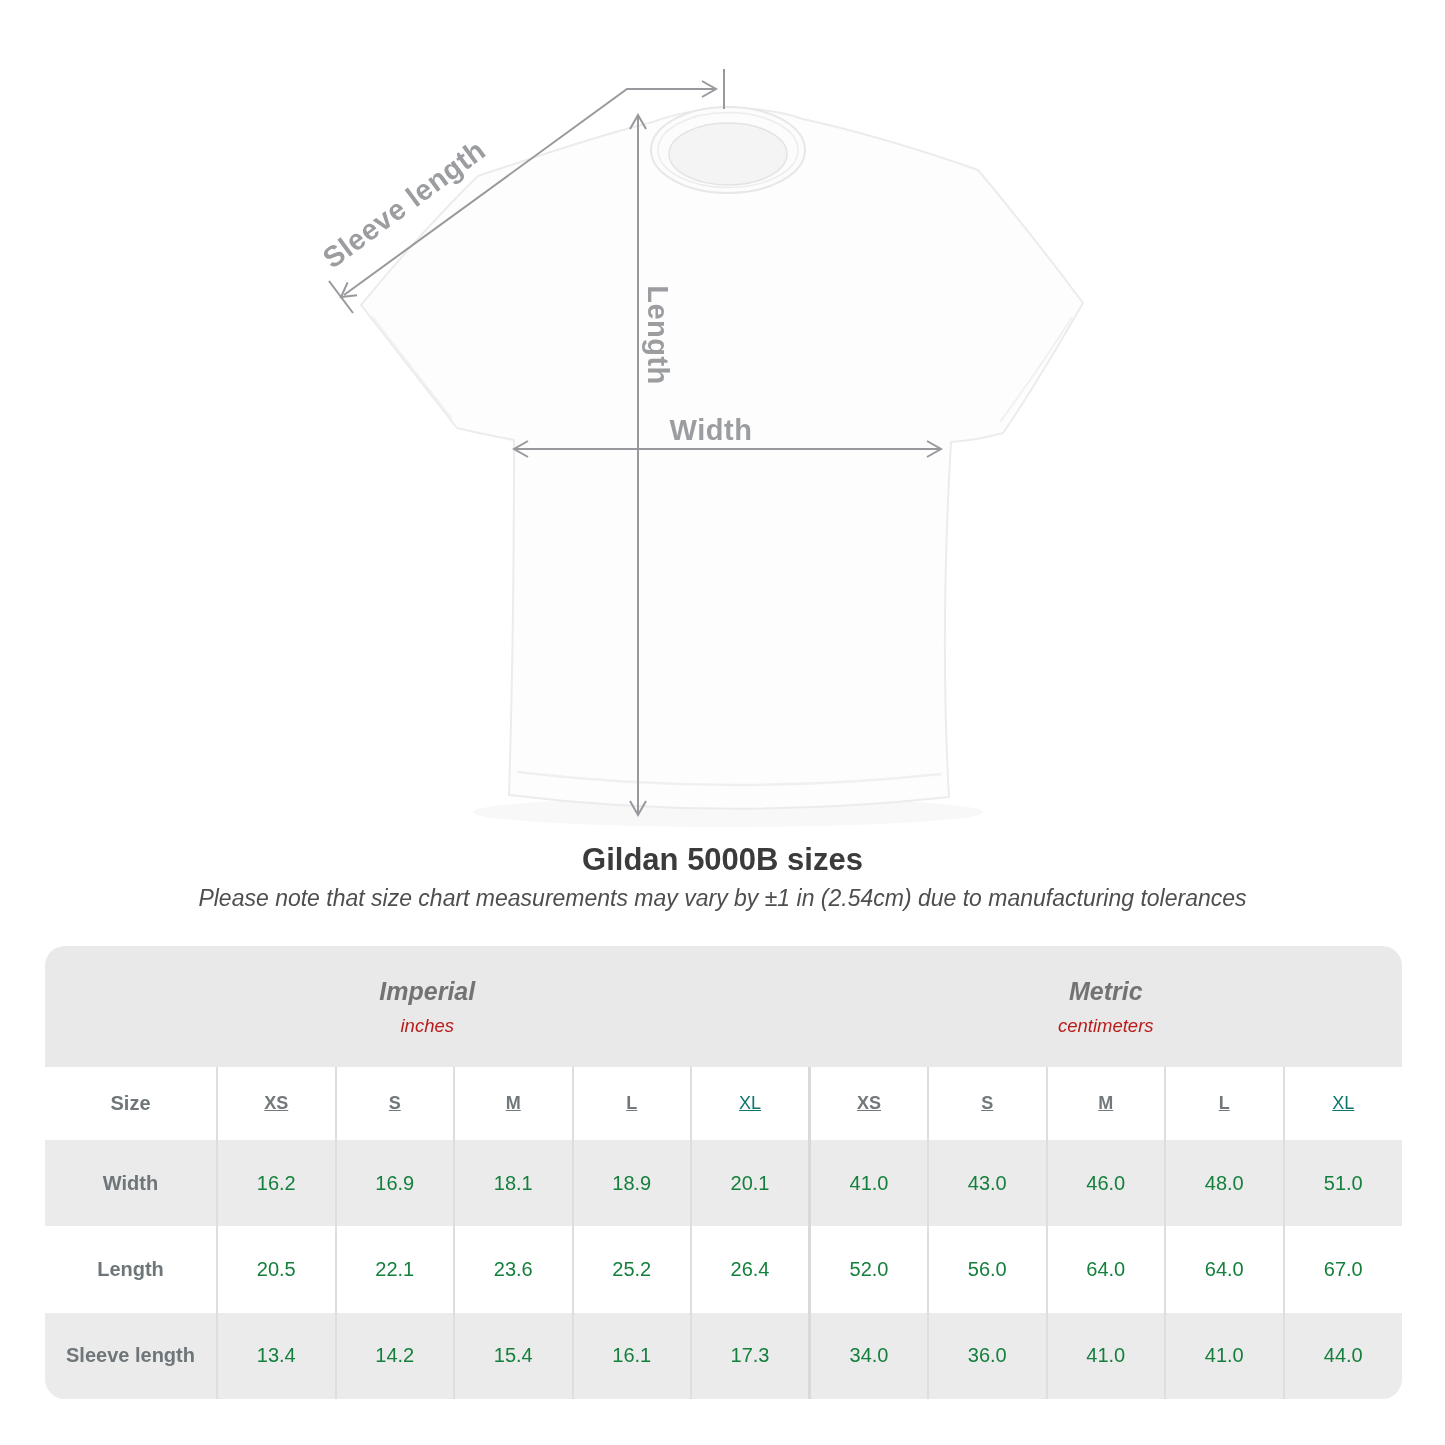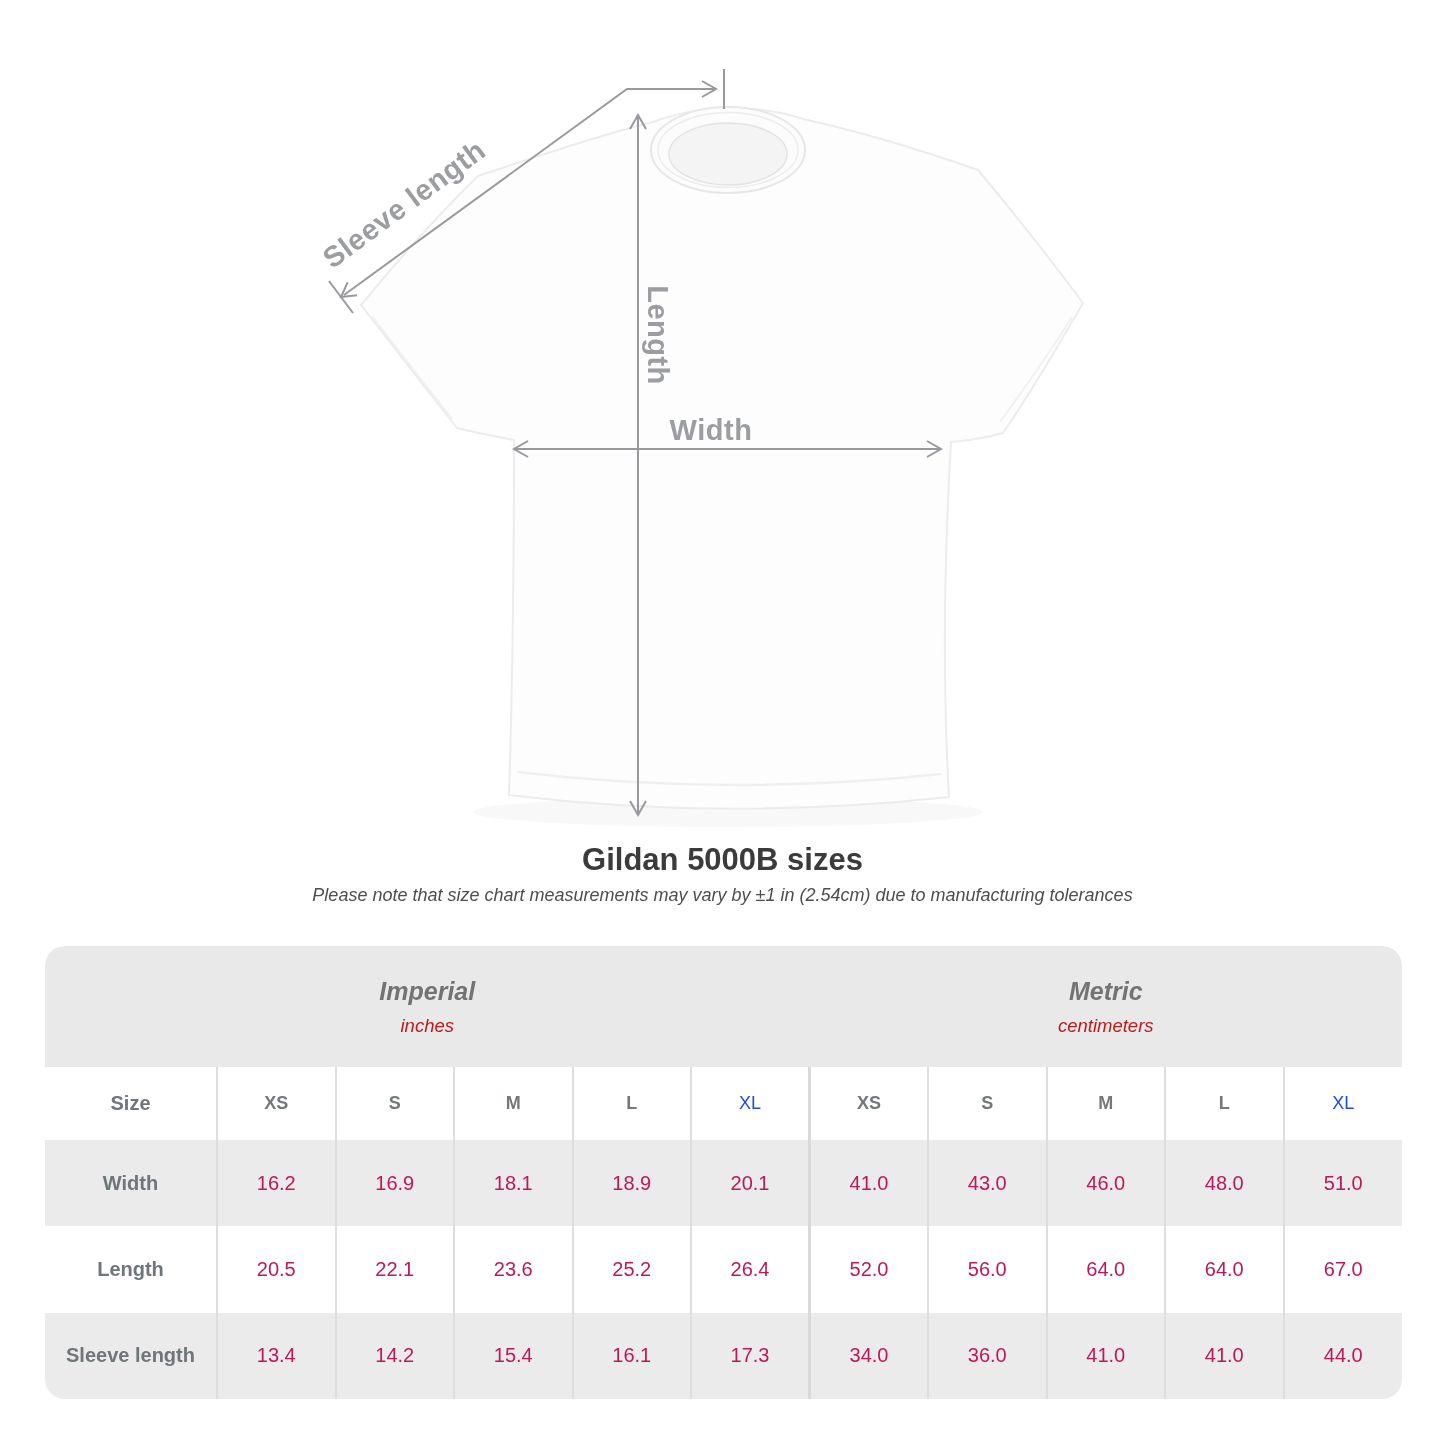--- a/index.html
+++ b/index.html
@@ -17,21 +17,21 @@
   .mline { stroke: #97999c; stroke-width: 2; fill: none; }
   .mlabel {
     font-family: "Liberation Sans", sans-serif;
     font-weight: 700; font-size: 29px;
     fill: #9b9da0; letter-spacing: 0.5px;
   }
 
   
   .title-block { position: absolute; top: 838px; left: 0; width: 100%; text-align: center; }
   .title-block h1 { margin: 4px; font-size: 31px; font-weight: 700; color: #3b3b3b; }
-  .title-block p  { margin: 7px 0 0 0; font-size: 18px; font-style: italic; color: #4e4e4e; }
+  .title-block p  { margin: 7px 0 0 0; font-size: 23px; font-style: italic; color: #4e4e4e; }
 
   
   .table-wrap {
     position: absolute; left: 45px; top: 946px;
     width: 1357px; height: 453px;
     border-radius: 20px; overflow: hidden;
     background: #ffffff;
   }
   table.sizes {
     width: 100%; height: 100%;
@@ -41,23 +41,23 @@
 
   tr.units-row td { height: 118px; background: #e9e9e9; }
   .u-name { font-size: 25px; font-weight: 700; font-style: italic; color: #737373; }
   .u-sub  { font-size: 18.5px; font-style: italic; color: #b91c1c; margin-top: 9px; }
 
   tr.size-row td { height: 71px; background: #ffffff; }
   tr.data-row td { height: 84px; background: #ffffff; }
   tr.data-row.alt td { background: #ebebeb; }
 
   .lbl { font-size: 20px; font-weight: 700; color: #6e767a; }
-  .sh  { font-size: 18px; font-weight: 700; color: #73787b; }
-  .sh.sel { color: #1d4ed8; font-weight: 400; }
-  .v   { font-size: 20px; color: #be185d; }
+  .sh  { font-size: 18px; font-weight: 700; color: #73787b; text-decoration: underline; }
+  .sh.sel { color: #0f766e; font-weight: 400; }
+  .v   { font-size: 20px; color: #15803d; }
 
   tr.size-row .v, tr.size-row .sh, tr.data-row .v { border-left: 2px solid #dedede; }
   tr.size-row .mid, tr.data-row .mid { border-left: 3px solid #d9d9d9; }
 </style>
 </head>
 <body>
 
 <div class="page">
 
   <div class="diagram">

